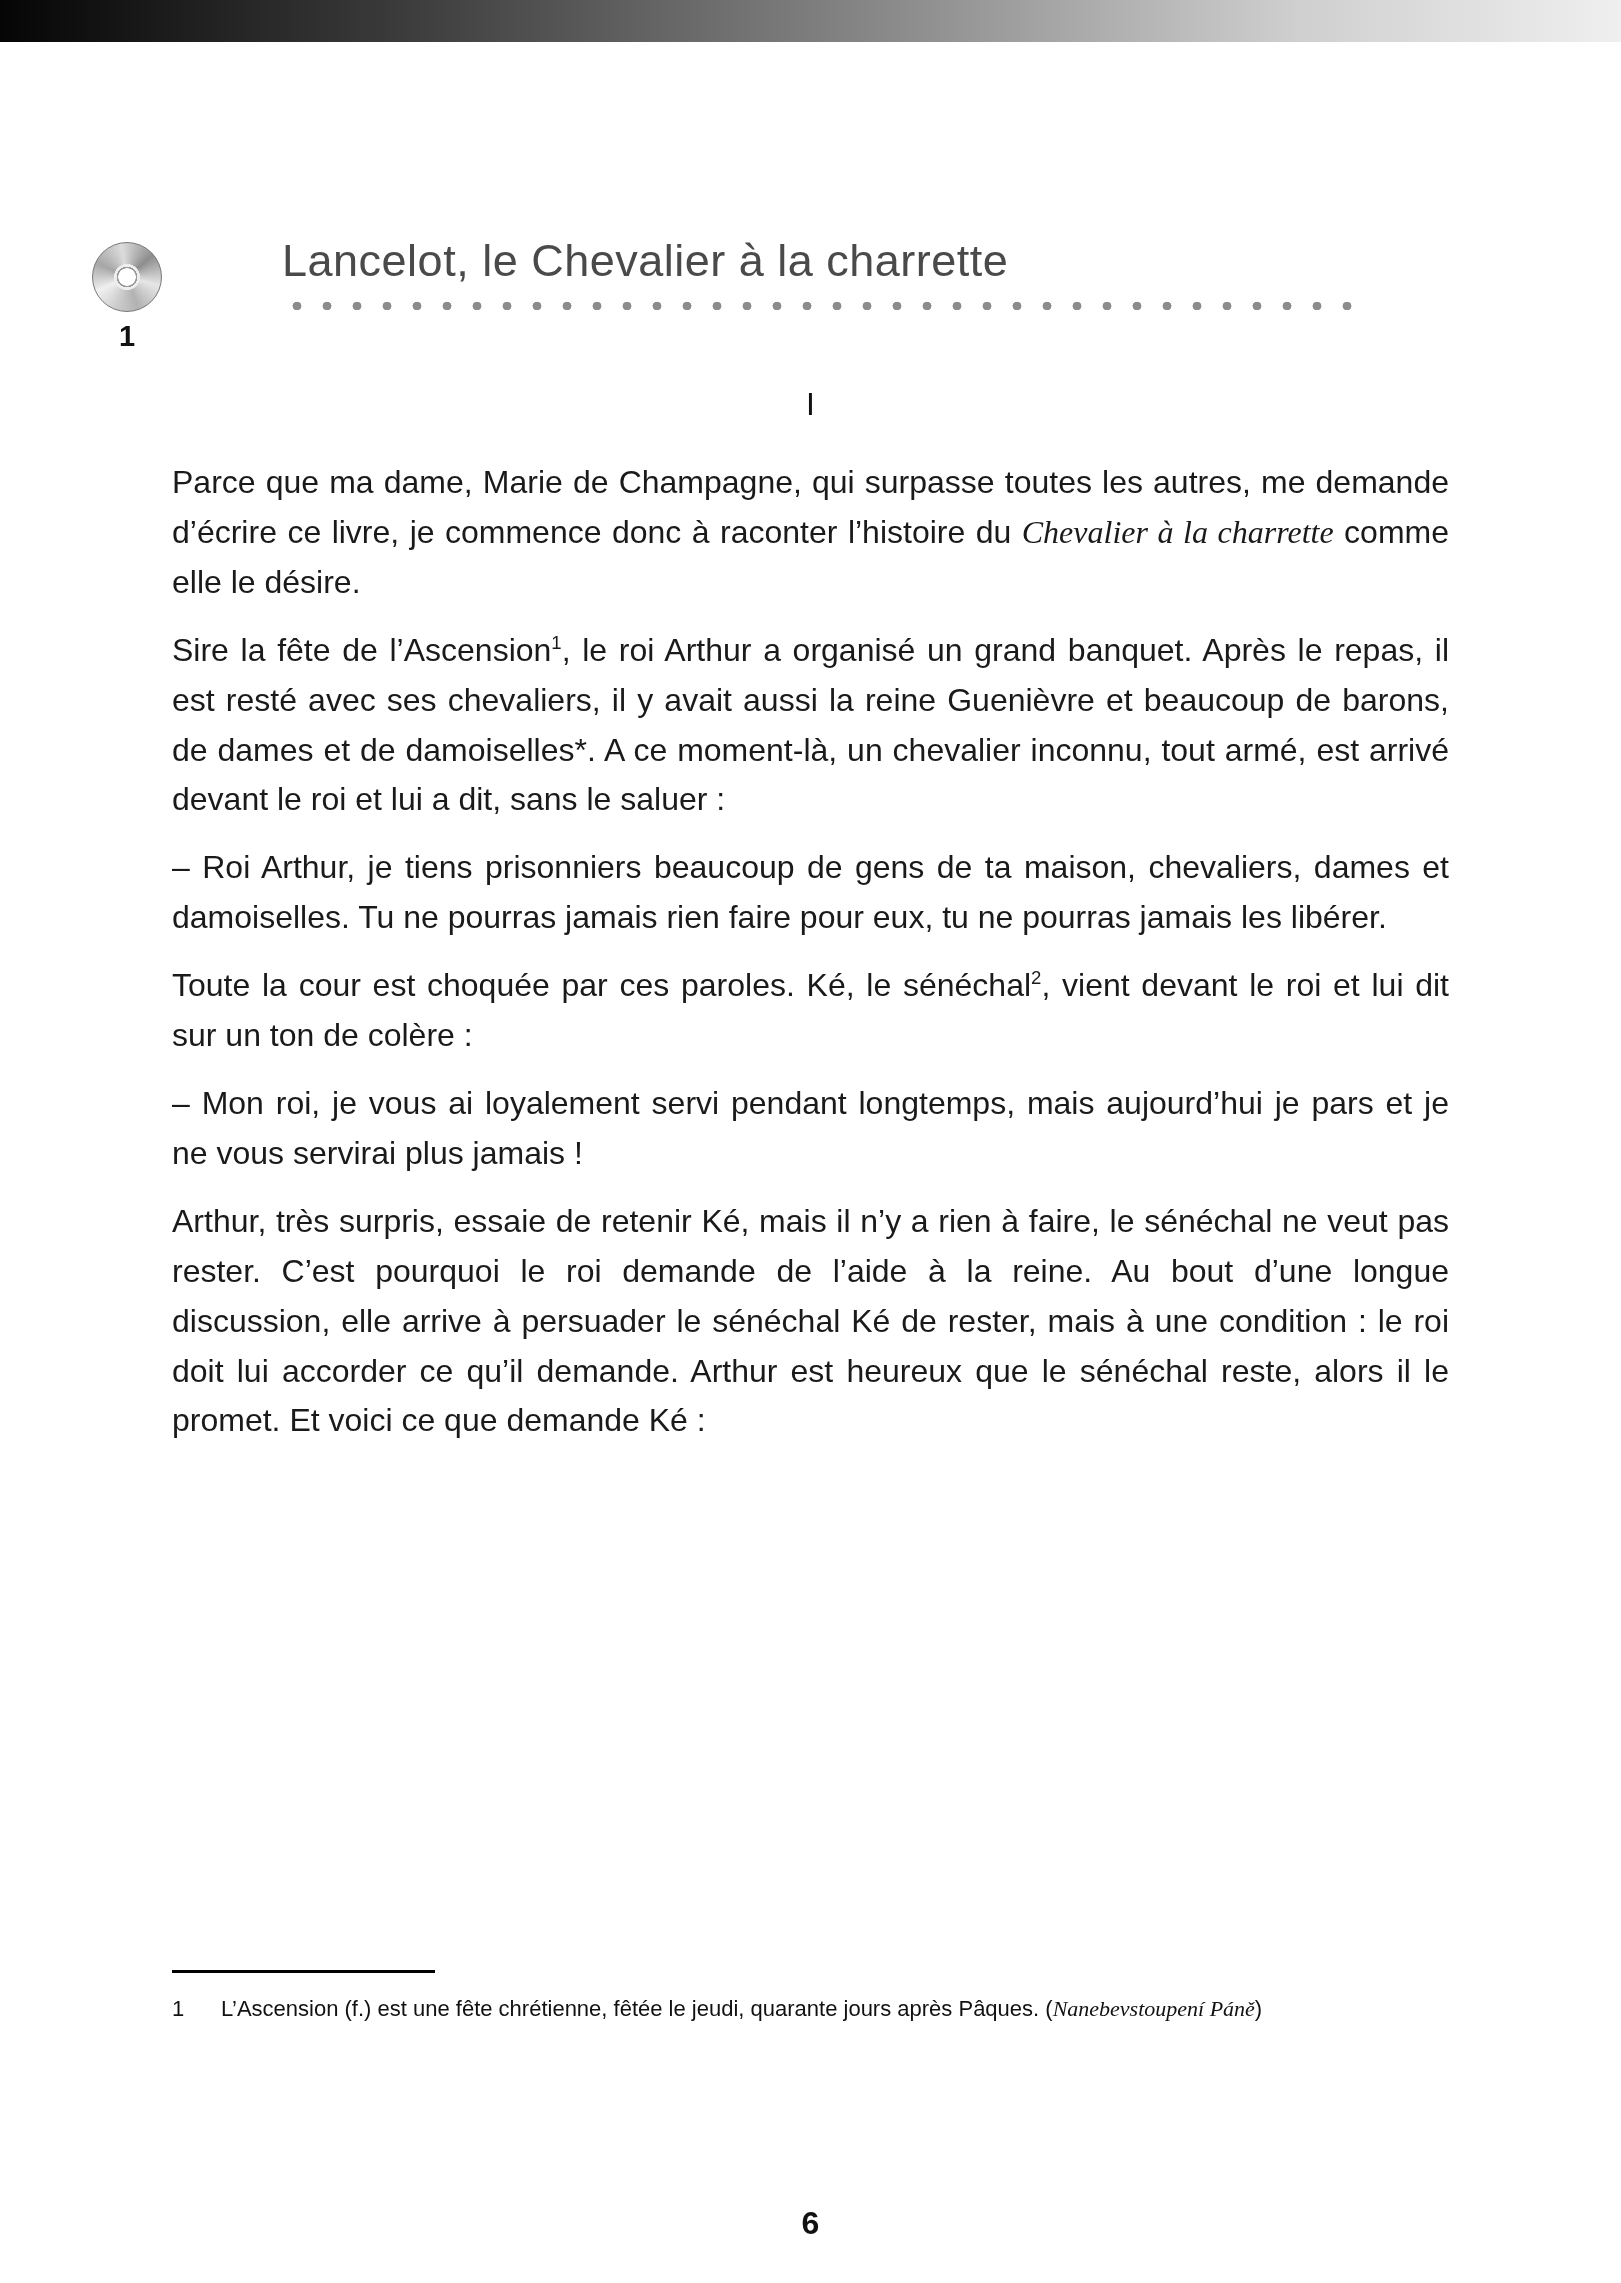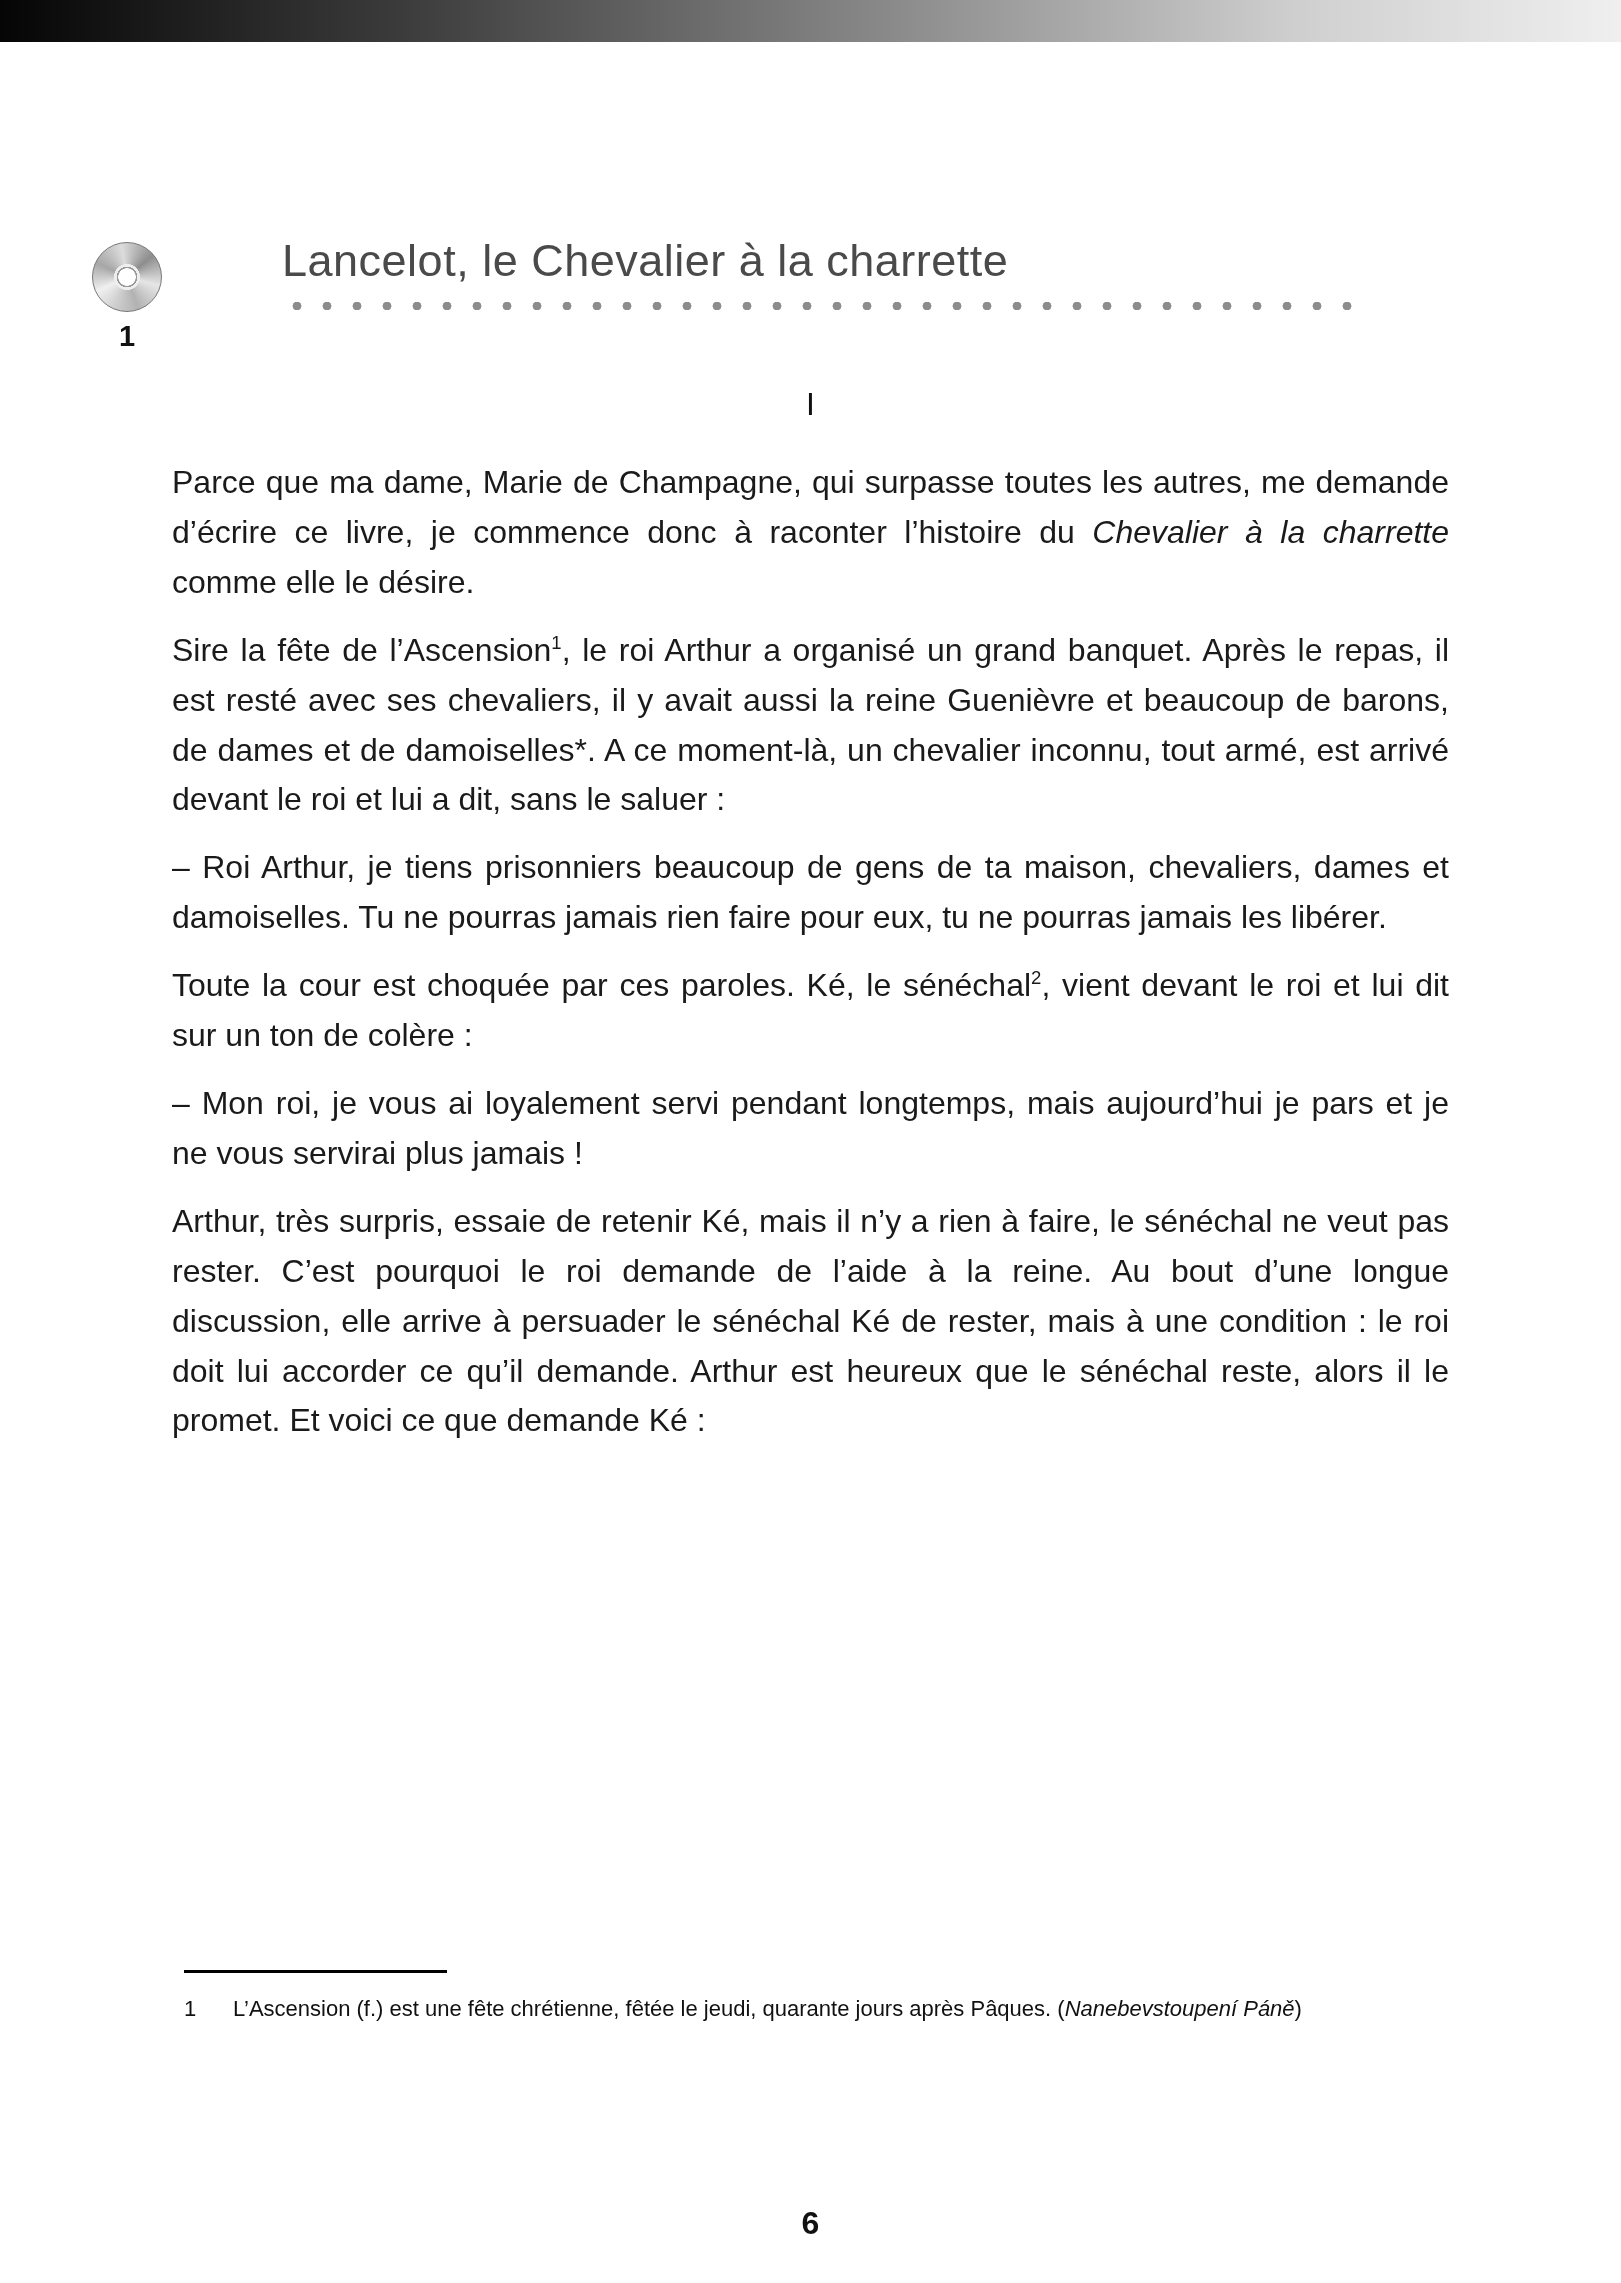--- a/index.html
+++ b/index.html
@@ -73,27 +73,26 @@
     position: absolute;
     top: 458px; left: 172px;
     width: 1277px;
     max-height: 1501px;
     overflow: hidden;
     font-size: 32px;
     line-height: 1.56;
     text-align: justify;
   }
   .body-text p { margin: 0 0 18px 0; }
-  .italic { font-style: italic; }
+  .italic { font-style: italic; font-family: Liberation Serif, serif; }
   sup { font-size: 58%; line-height: 0; }
   .footer-block {
     position: absolute;
     top: 1970px; left: 172px;
     width: 1277px;
-    margin-left: 12px;
   }
   .footnote-rule {
     width: 263px;
     border-top: 3.8px solid #000000;
     margin-bottom: 15px;
   }
   .footnotes {
     font-size: 22px;
     line-height: 1.95;
     text-align: justify;

